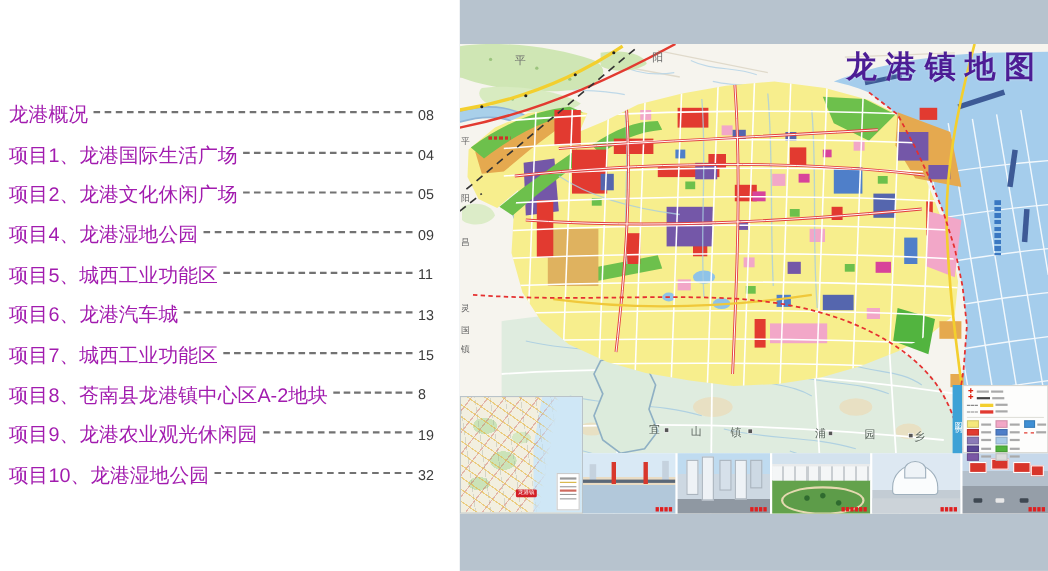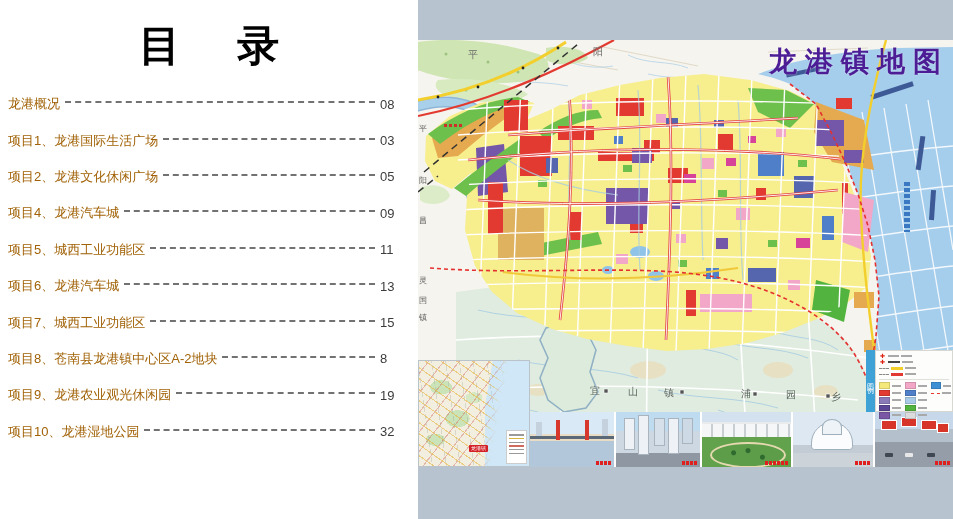--- a/index.html
+++ b/index.html
@@ -6,21 +6,21 @@
   body{width:953px;height:519px;position:relative;overflow:hidden;background:#fff;
        font-family:"Liberation Sans","DejaVu Sans",sans-serif;}
 
   
   #toc{position:absolute;left:0;top:0;width:418px;height:519px;background:#fff}
   #toc-title{position:absolute;left:0;top:18px;width:100%;text-align:center;
      font-family:"Liberation Serif","DejaVu Serif",serif;font-weight:bold;
      font-size:42px;color:#000;letter-spacing:.55em;text-indent:.55em}
   #toc-list{position:absolute;left:8px;right:16px;top:86px}
   .toc-row{height:36.4px;display:flex;align-items:center;cursor:pointer}
-  .toc-label{font-size:13px;color:#a16207;white-space:nowrap}
+  .toc-label{font-size:18px;color:#a21caf;white-space:nowrap}
   .toc-leader{flex:1;border-bottom:2px dashed #5a5a5a;margin:0 5px 4px 5px;height:0;opacity:.85}
   .toc-page{font-size:13px;color:#3c3c3c;width:22px;text-align:left}
 
   
   #right-panel{position:absolute;left:418px;top:0;width:535px;height:519px;background:#b7c3ce}
   #map-area{position:absolute;left:0;top:40px;width:535px;height:427px;background:#f6f4ee;overflow:hidden}
   #map-svg{position:absolute;left:0;top:0}
 
   #map-title{position:absolute;right:4px;top:8px;width:330px;text-align:right;
      font-family:"Liberation Serif","DejaVu Serif",serif;font-weight:bold;
@@ -118,39 +118,38 @@
   .lg-grid{display:grid;grid-template-columns:26px 26px 20px;grid-auto-rows:7.4px;align-items:center}
   .sw{display:inline-flex;align-items:center;gap:2px}
   .sw b{width:9px;height:4.5px;display:block;border:.5px solid #0002}
   .sw i{width:9px;height:2px;background:#a9a9a9;display:block}
   .sw-dash{width:9px;height:0;border-top:1.6px dashed #e23a30;display:block}
 </style>
 </head>
 <body>
 
 <div id="toc">
-  <div id="toc-title">目 录</div>
   <div id="toc-list">
     <div class="toc-row">
       <span class="toc-label">龙港概况</span>
       <span class="toc-leader"></span>
       <span class="toc-page">08</span>
     </div>
     <div class="toc-row">
       <span class="toc-label">项目1、龙港国际生活广场</span>
       <span class="toc-leader"></span>
-      <span class="toc-page">03</span>
+      <span class="toc-page">04</span>
     </div>
     <div class="toc-row">
       <span class="toc-label">项目2、龙港文化休闲广场</span>
       <span class="toc-leader"></span>
       <span class="toc-page">05</span>
     </div>
     <div class="toc-row">
-      <span class="toc-label">项目4、龙港汽车城</span>
+      <span class="toc-label">项目4、龙港湿地公园</span>
       <span class="toc-leader"></span>
       <span class="toc-page">09</span>
     </div>
     <div class="toc-row">
       <span class="toc-label">项目5、城西工业功能区</span>
       <span class="toc-leader"></span>
       <span class="toc-page">11</span>
     </div>
     <div class="toc-row">
       <span class="toc-label">项目6、龙港汽车城</span>

